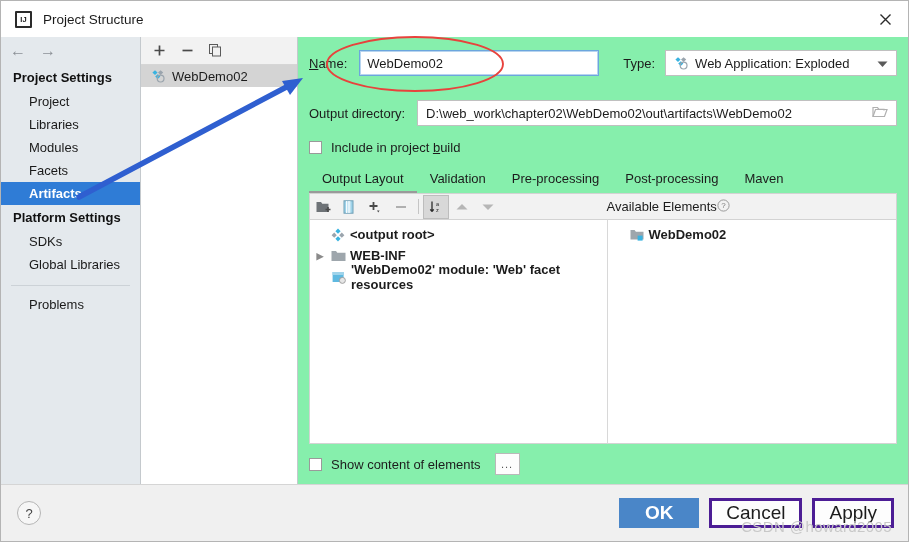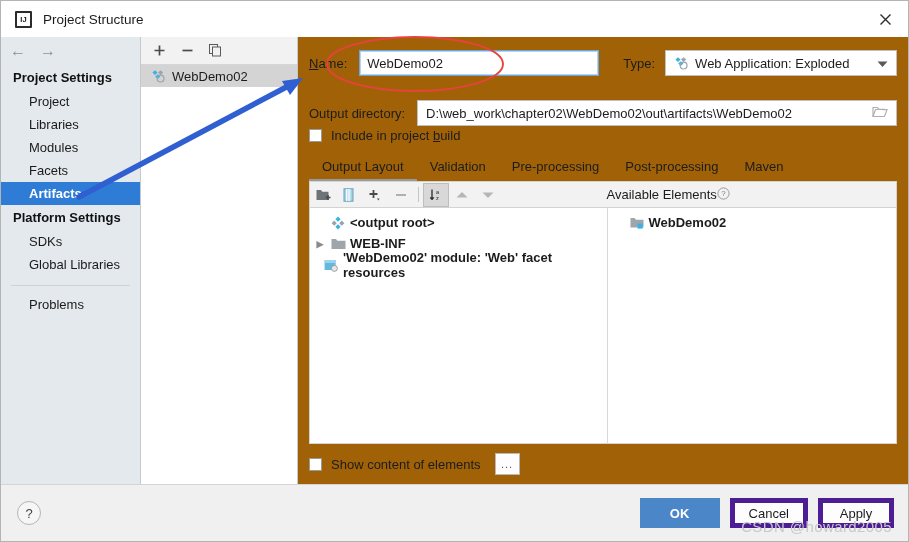--- a/index.html
+++ b/index.html
@@ -93,21 +93,21 @@
   .tb-ic { color: #5a5a5a; cursor: pointer; display:flex; align-items:center; }
   #artifact-list { flex: 1 1 auto; background: #ffffff; }
   .artifact-row {
     height: 22px; display: flex; align-items: center;
     padding-left: 10px; gap: 7px; font-size: 13px;
     background: #d4d4d4; cursor: pointer;
   }
 
   
   #detail {
-    flex: 1 1 auto; background: #a16207;
+    flex: 1 1 auto; background: #86efac;
     display: flex; flex-direction: column; min-width: 0;
     padding: 0 11px;
   }
   .row { display: flex; align-items: center; }
   #name-row { margin-top: 13px; height: 26px; }
   .fld-label { font-size: 13px; color: #1c1c1c; white-space: nowrap; }
   #name-input {
     width: 240px; height: 26px; margin-left: 12px;
     background: #ffffff; border: 1px solid #6ca6dd;
     outline: 1.5px solid #b7d4ef; outline-offset: -2px;
@@ -124,21 +124,21 @@
 
   #outdir-row { margin-top: 24px; height: 26px; }
   #outdir-input {
     flex: 1 1 auto; height: 26px; margin-left: 12px;
     background: #ffffff; border: 1px solid #c0c0c0;
     display: flex; align-items: center; padding: 0 8px;
     font-size: 13px; position: relative;
   }
   #outdir-input .browse { margin-left: auto; }
 
-  #include-row { height: 18px; }
+  #include-row { margin-top: 12px; height: 18px; }
   .cbx {
     width: 13px; height: 13px; background: #fff;
     border: 1px solid #9a9a9a; flex: 0 0 13px;
     display: inline-block; cursor: pointer;
   }
   .cbx-label { margin-left: 9px; font-size: 13px; }
   .uline { text-decoration: underline; }
 
   
   #tabs { margin-top: 11px; height: 26px; display: flex; align-items: flex-end; gap: 0; }
@@ -203,22 +203,22 @@
   }
   #help-btn {
     width: 24px; height: 24px; margin-left: 16px;
     border: 1px solid #b5b5b5; border-radius: 50%;
     background: #f6f6f6; display: flex; align-items: center; justify-content: center;
     font-size: 13px; color: #444; cursor: pointer;
   }
   #footer-btns { margin-left: auto; margin-right: 14px; display: flex; gap: 10px; }
   .btn {
     height: 30px; min-width: 76px; padding: 0 14px;
-    border: 5px solid #4c1d95; background: #fdfdfd;
-    font-size: 13px; color: #1c1c1c;
+    border: 3px solid #4c1d95; background: #fdfdfd;
+    font-size: 19px; color: #1c1c1c;
     display: flex; align-items: center; justify-content: center; cursor: pointer;
   }
   .btn.primary { background: #4a86c8; border-color: #4a86c8; color: #ffffff; font-weight: bold; min-width: 80px; }
 
   
   #watermark {
     position: absolute; right: 16px; bottom: 6px;
     font-size: 15px; color: #c8c8c8; letter-spacing: .4px;
     pointer-events: none; user-select: none;
   }
@@ -423,21 +423,21 @@
           </div>
           <div class="tree-row">
             <span class="twisty">▶</span>
             <span class="folder-ic">
               <svg width="15" height="12" viewBox="0 0 15 12">
                 <path d="M0.5 11 V1 H5 L6.3 2.8 H14.5 V11 Z" fill="#9ea6ac"></path>
               </svg>
             </span>
             <span>WEB-INF</span>
           </div>
-          <div class="tree-row" style="padding-left:14px;">
+          <div class="tree-row" style="padding-left:22px;">
             <span class="folder-ic">
               <svg width="14" height="13" viewBox="0 0 14 13">
                 <rect x="0.6" y="1" width="11" height="10" fill="#5fb9e0"></rect>
                 <rect x="0.6" y="1" width="11" height="3" fill="#9fd3ea"></rect>
                 <circle cx="10.4" cy="9.4" r="3" fill="#e6e6e6" stroke="#9a9a9a" stroke-width="0.9"></circle>
               </svg>
             </span>
             <span>'WebDemo02' module: 'Web' facet resources</span>
           </div>
         </div>

